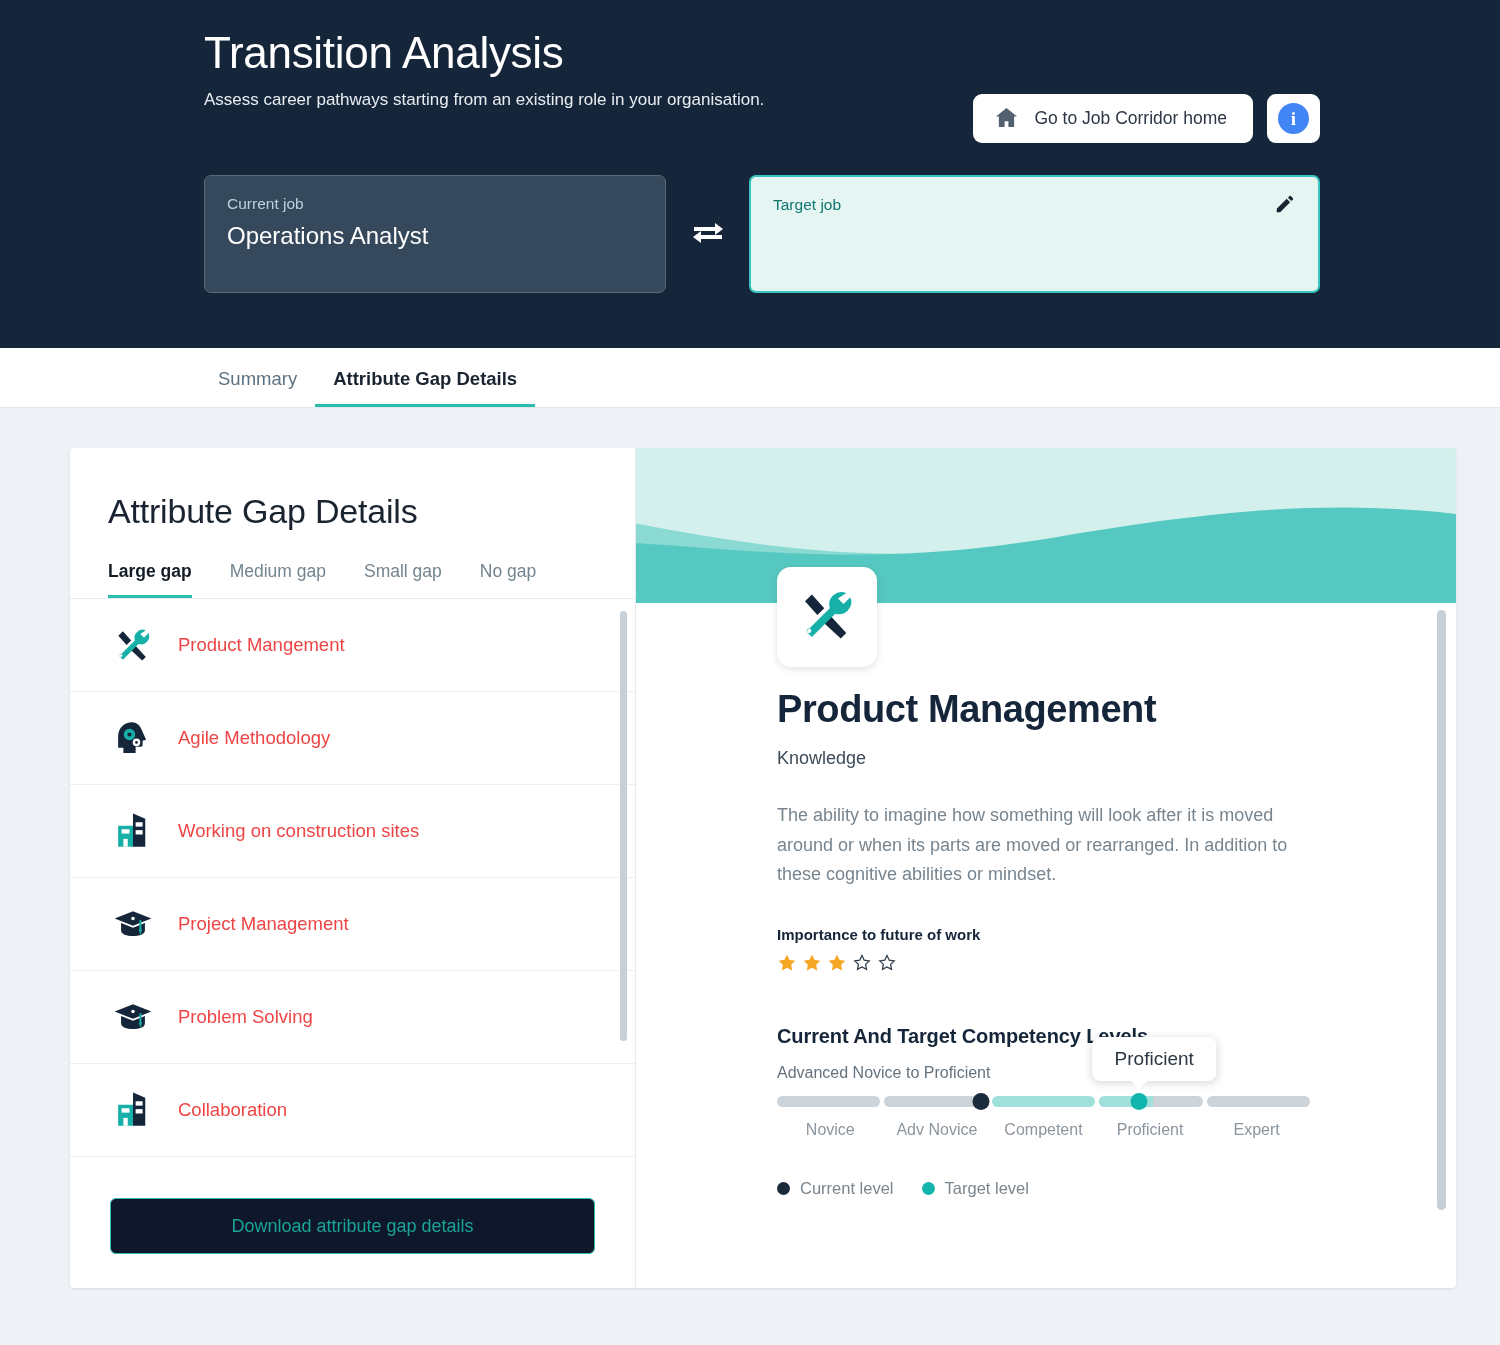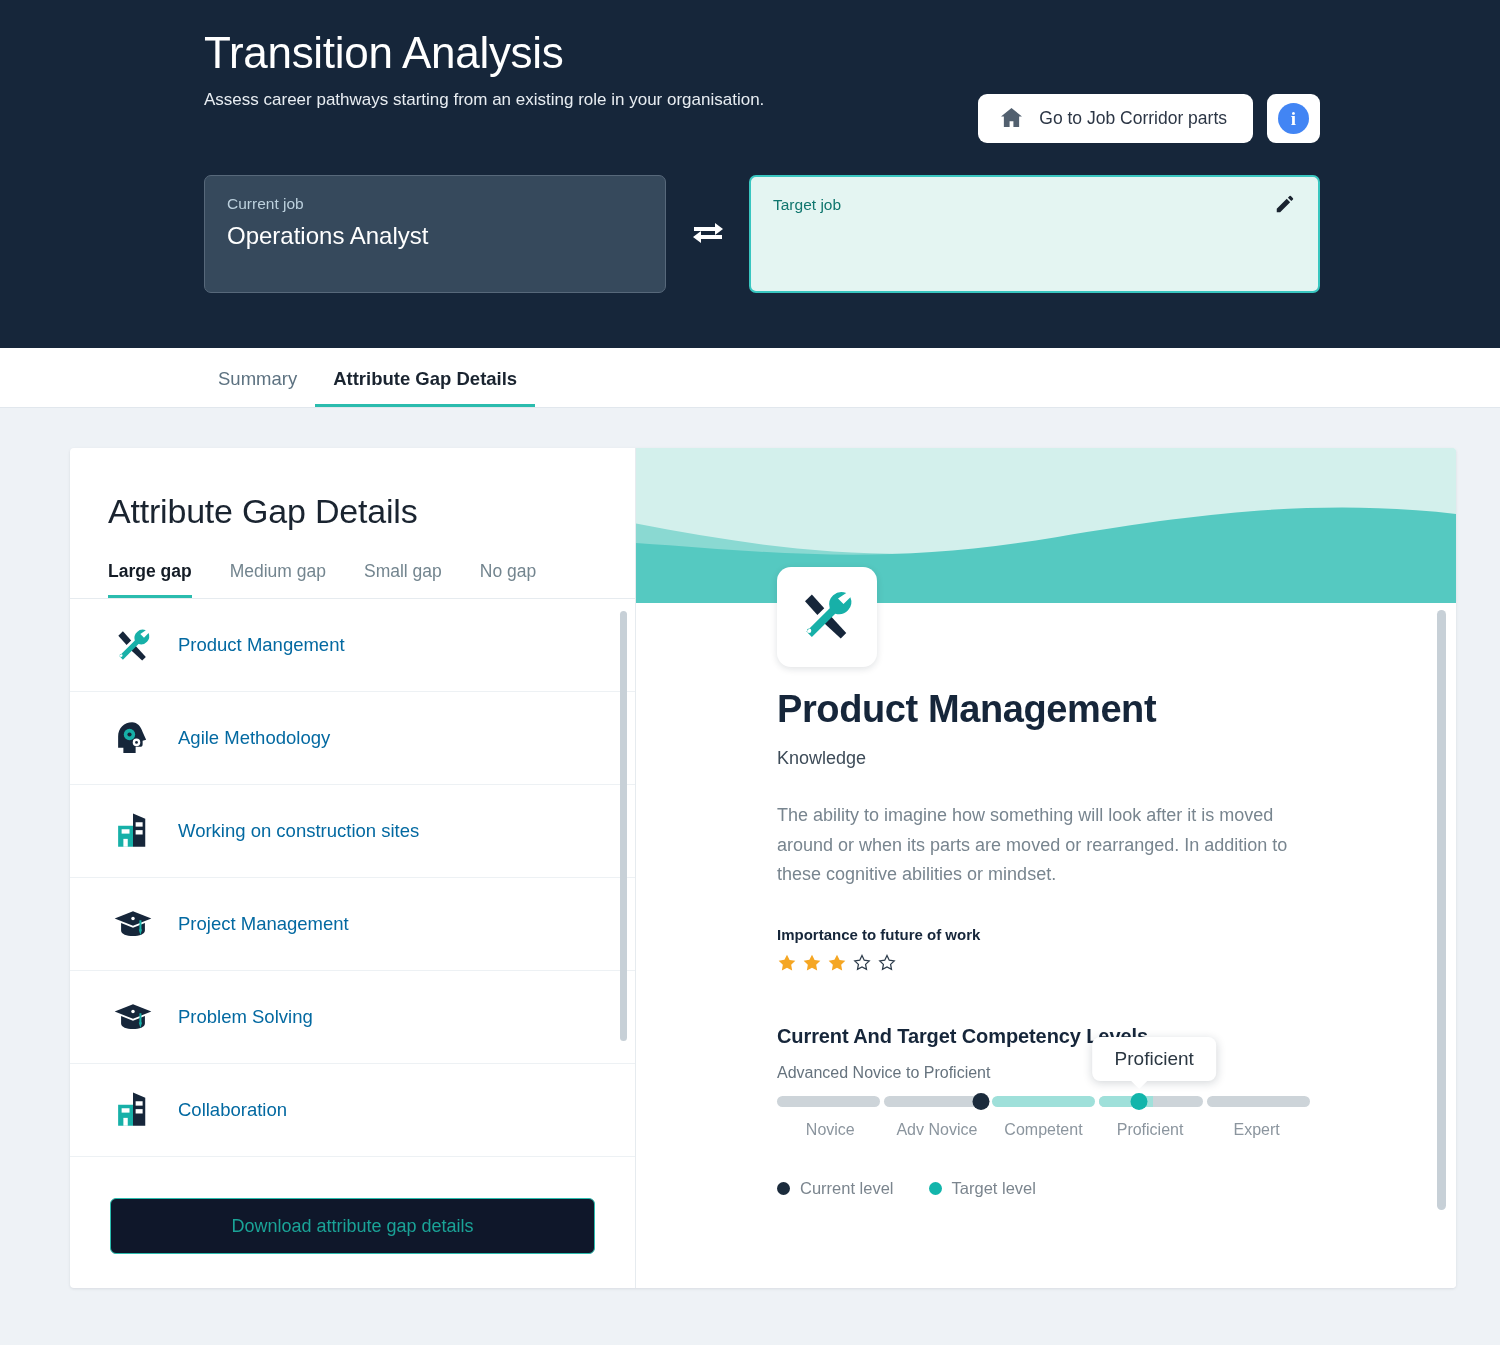--- a/index.html
+++ b/index.html
@@ -197,21 +197,21 @@
     display: flex;
     align-items: center;
     gap: 22px;
     height: 93px;
     padding-left: 40px;
     border-bottom: 1px solid #edf1f4;
     cursor: pointer;
   }
   .attr-item .ic { width: 46px; height: 46px; flex: 0 0 46px;
     display:flex; align-items:center; justify-content:center; }
-  .attr-item .nm { font-size: 18.5px; color: #0369a1; }
+  .attr-item .nm { font-size: 18.5px; color: #ef4444; }
 
   .list-scrollbar {
     position: absolute;
     top: 12px;
     right: 8px;
     width: 7px;
     height: 430px;
     background: #c7d0d7;
     border-radius: 4px;
   }
@@ -354,21 +354,21 @@
     bottom: -8px;
     transform: translateX(-50%);
     width: 0; height: 0;
     border-left: 9px solid transparent;
     border-right: 9px solid transparent;
     border-top: 9px solid #ffffff;
   }
 
   .legend {
     display: flex;
-    gap: 35px;
+    gap: 28px;
     margin-top: 40px;
   }
   .legend-item { display: flex; align-items: center; gap: 10px; }
   .legend-dot { width: 13px; height: 13px; border-radius: 50%; }
   .legend-dot.cur { background: #1b2b3c; }
   .legend-dot.tgt { background: #12b5ab; }
   .legend-label { font-size: 16.5px; color: #7b858e; }
 
   .panel-scrollbar {
     position: absolute;
@@ -390,21 +390,21 @@
     <div class="page-subtitle">Assess career pathways starting from an existing role in your organisation.</div>
   </div>
 
   <div class="header-actions">
     <button class="home-btn">
       <span class="home-icon">
         <svg width="23" height="21" viewBox="0 0 24 22">
             <path fill="#52606f" d="M12 1 1 10h3v11h6v-6h4v6h6V10h3z"></path>
           </svg>
       </span>
-      <span class="label">Go to Job Corridor parts</span>
+      <span class="label">Go to Job Corridor home</span>
     </button>
     <button class="info-btn">
       <span class="info-circle">i</span>
     </button>
   </div>
 
   <div class="jobs-row">
     <div class="job-card current">
       <div class="job-label">Current job</div>
       <div class="job-value">Operations Analyst</div>

